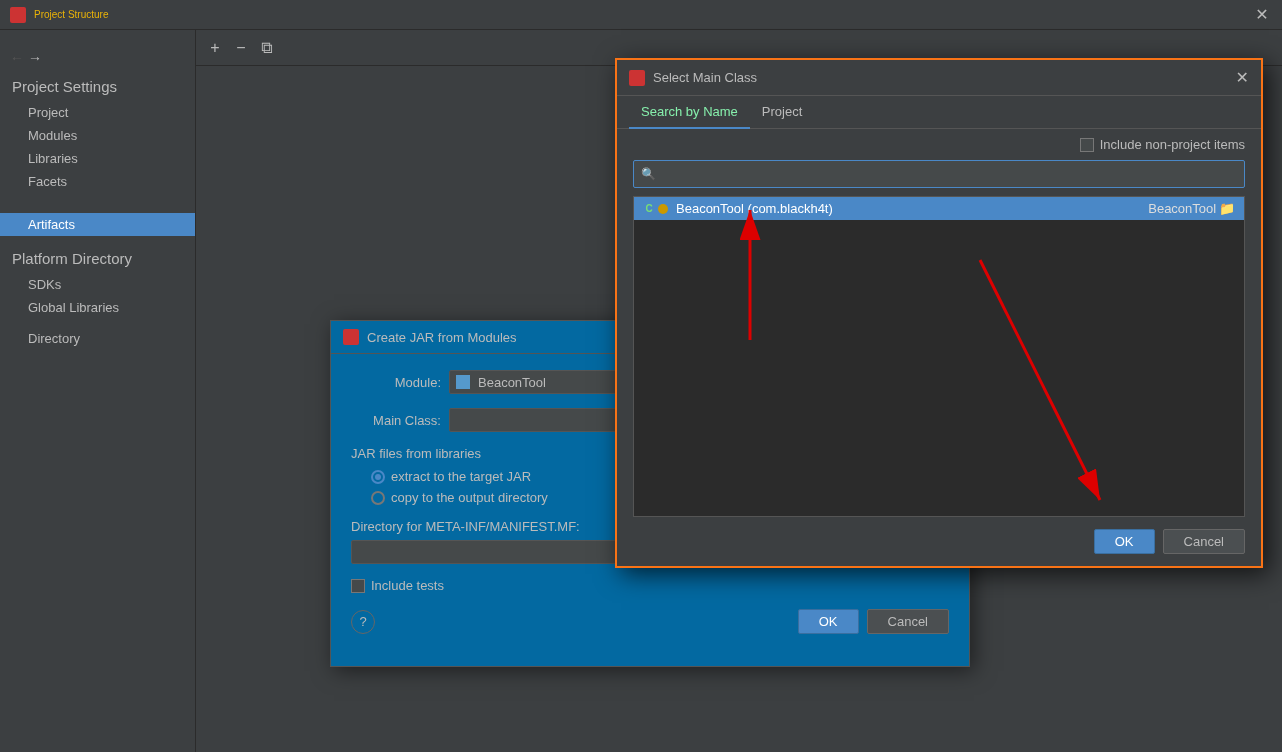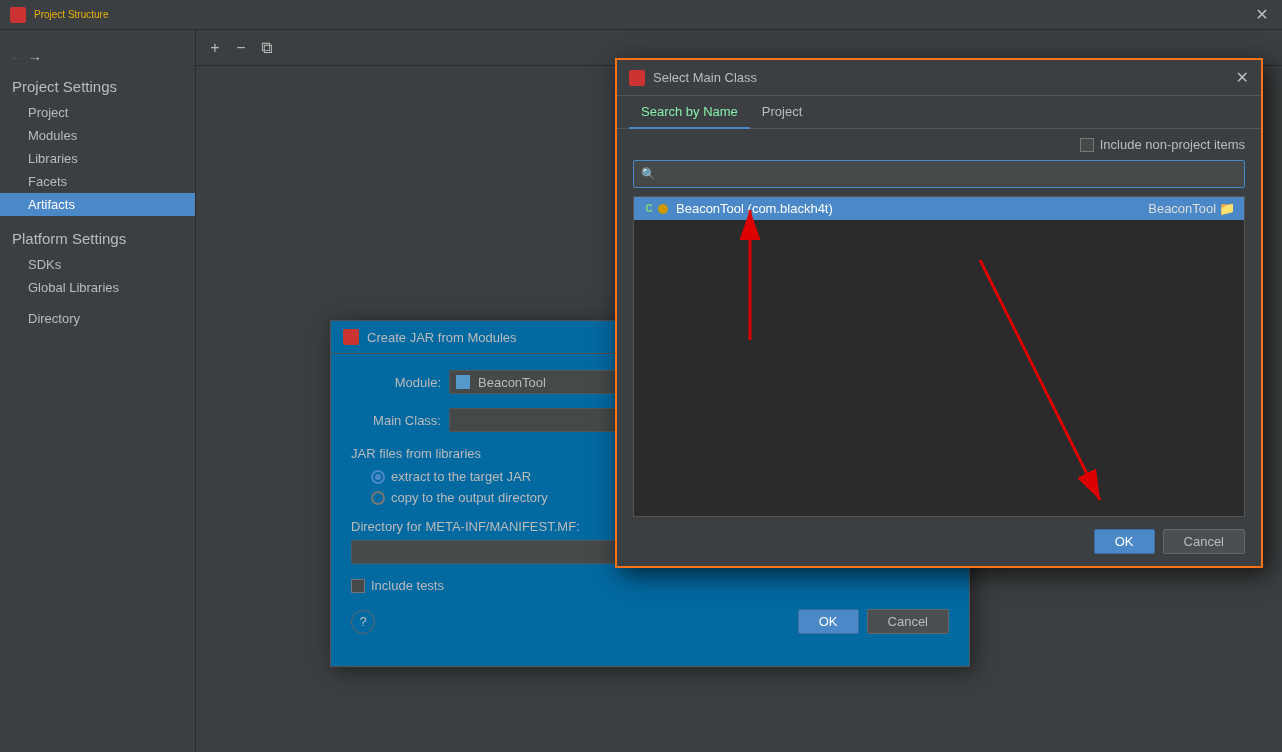--- a/index.html
+++ b/index.html
@@ -76,20 +76,21 @@
 
     .sidebar-item {
       padding: 4px 12px 4px 28px;
       color: #bbbbbb;
       cursor: pointer;
       font-size: 13px;
     }
     .sidebar-item.active {
       background: #4a88c7;
       color: #ffffff;
+      margin-top: 20px;
     }
 
     .sidebar-divider {
       height: 8px;
     }
 
     
     .content-area {
       flex: 1;
       background: #3c3f41;
@@ -582,21 +583,21 @@
       </div>
       <div class="sidebar-item">
         <span>Facets</span>
       </div>
       <div class="sidebar-item active">
         <span>Artifacts</span>
       </div>
 
       <div class="sidebar-divider"></div>
 
-      <div class="sidebar-section-label">Platform Settings</div>
+      <div class="sidebar-section-label">Platform Directory</div>
       <div class="sidebar-item">
         <span>SDKs</span>
       </div>
       <div class="sidebar-item">
         <span>Global Libraries</span>
       </div>
 
       <div class="sidebar-divider"></div>
 
       <div class="sidebar-item">

